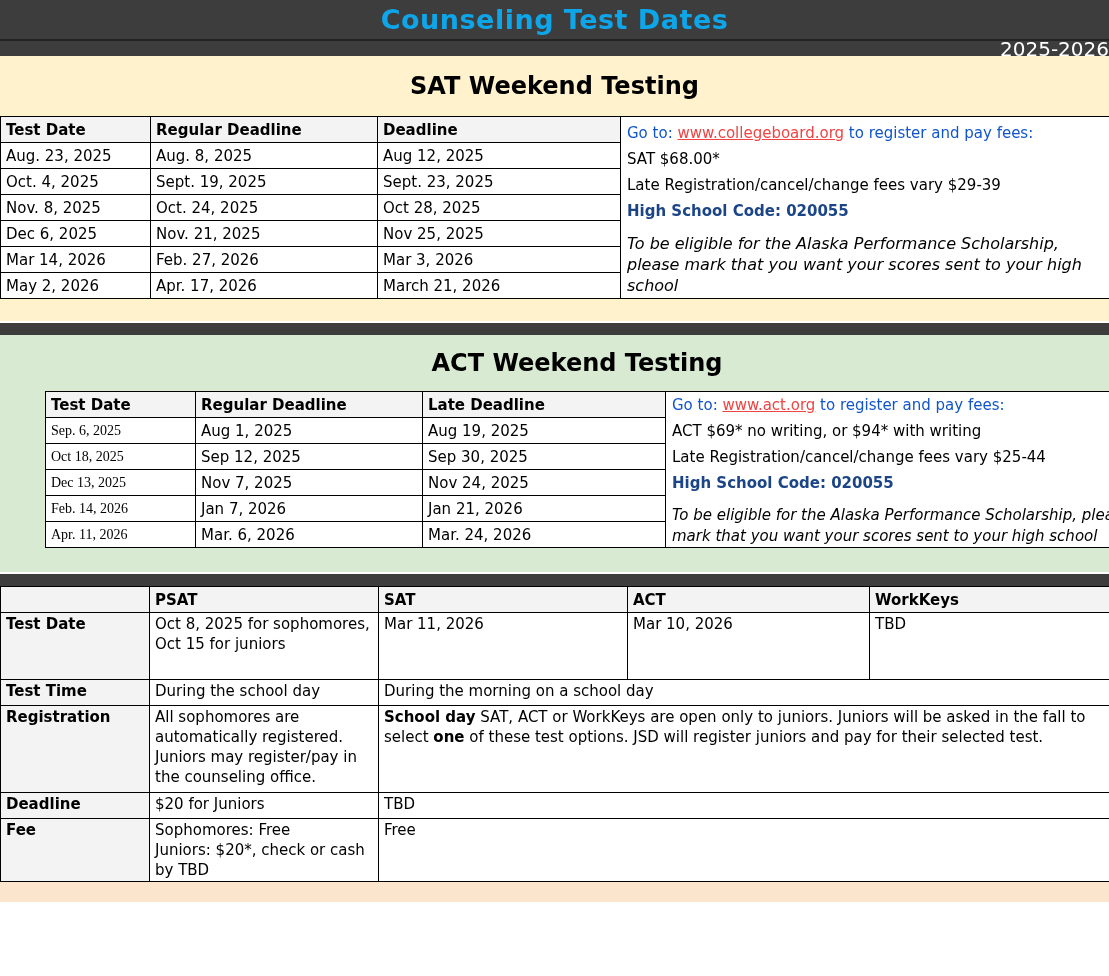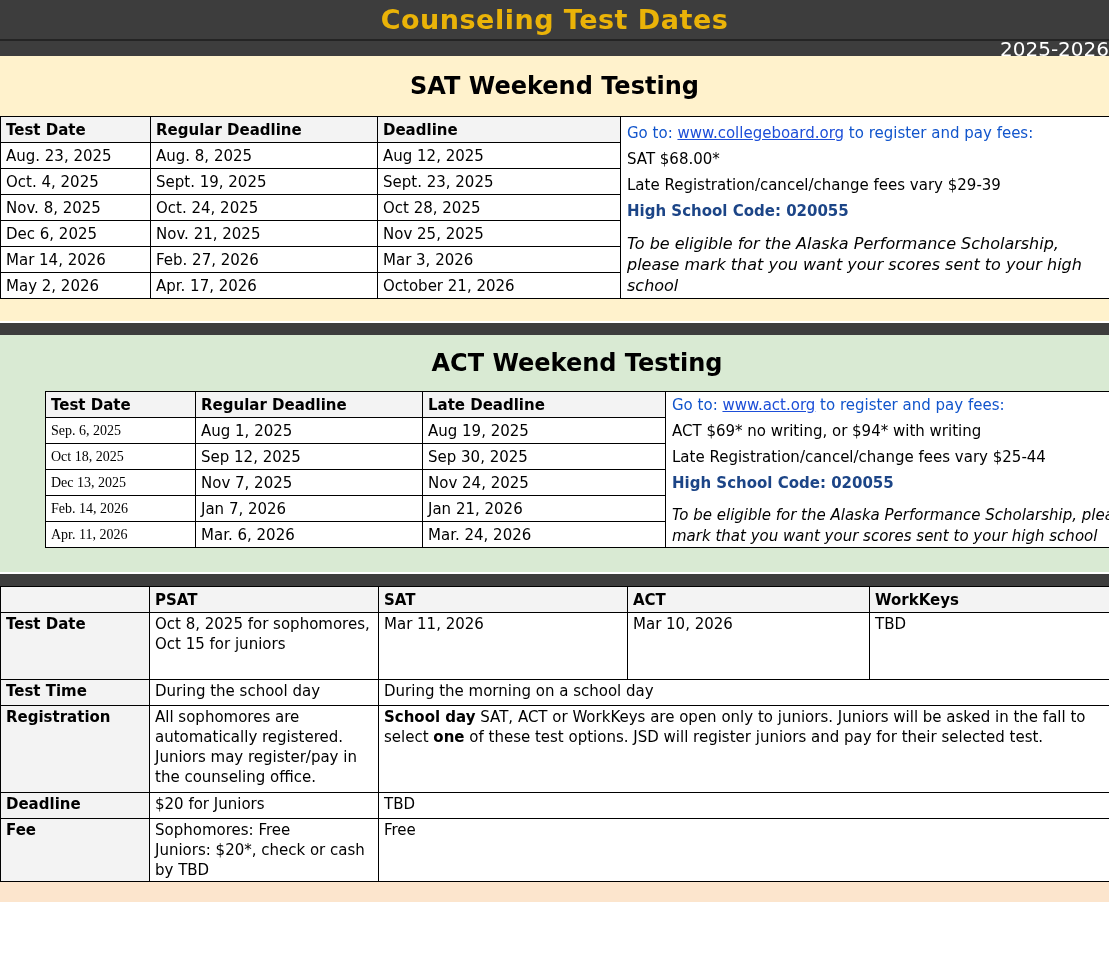--- a/index.html
+++ b/index.html
@@ -6,21 +6,21 @@
   html,body { margin:0; padding:0; }
   body {
     width:1109px; height:976px; overflow:hidden;
     background:#ffffff; color:#000;
     font-family:"DejaVu Sans", sans-serif; font-size:15px;
   }
   
   .hdr { background:#3d3d3d; }
   .hdr-title-band { height:41px; display:flex; align-items:center; justify-content:center;
                     border-bottom:2px solid #242424; }
-  .hdr-title { color:#eab308; font-weight:bold; font-size:27px; letter-spacing:.5px; }
+  .hdr-title { color:#0ea5e9; font-weight:bold; font-size:27px; letter-spacing:.5px; }
   .hdr-sub-band { height:15px; display:flex; align-items:center; justify-content:flex-end; }
   .hdr-sub { color:#fff; font-size:20px; }
 
   
   .section-sat { background:#fff2cc; padding-bottom:22px; }
   .section-act { background:#d9ead3; padding-bottom:24px;padding-left:45px; }
   .section-sd  { background:#fce5cd; padding-bottom:20px; }
   .sec-heading { display:flex; align-items:center; justify-content:center;
                  font-weight:bold; font-size:24px; }
   .h-sat { height:60px; } .h-act { height:56px; } .h-sd { height:56px; }
@@ -33,21 +33,21 @@
   th, td { border:1px solid #000; padding:1px 5px; font-size:15px; overflow:hidden; }
   th { background:#f3f3f3; text-align:left; font-weight:bold; }
   .dates-table tr { height:26px; }
   .dates-table td { vertical-align:middle; white-space:nowrap; }
   .narrow { font-family:Liberation Serif, serif; font-size:14px; }
 
   
   .info-cell { vertical-align:top; padding:0 6px; background:#fff; }
   .info-line { line-height:26px; white-space:nowrap; }
   .blue  { color:#1155cc; }
-  .link  { color:#1d4ed8; text-decoration:underline; cursor:pointer;margin-top:16px; }
+  .link  { color:#ef4444; text-decoration:underline; cursor:pointer;margin-top:16px; }
   .code-line { color:#1c4587; font-weight:bold; line-height:26px; }
   .note { font-style:italic; line-height:21px; margin-top:9px; white-space:normal; }
   .note-lg { font-size:16px; }
 
   
   .sd-table td { vertical-align:top; line-height:20px; }
   .sd-table .lbl { background:#f3f3f3; font-weight:bold; }
   .sd-table tr.r-hdr { height:26px; }
   .sd-table tr.r-testdate { height:67px; }
   .sd-table tr.r-testtime { height:26px; }
@@ -111,21 +111,21 @@
       <td>Nov 25, 2025</td>
     </tr>
     <tr>
       <td>Mar 14, 2026</td>
       <td>Feb. 27, 2026</td>
       <td>Mar 3, 2026</td>
     </tr>
     <tr>
       <td>May 2, 2026</td>
       <td>Apr. 17, 2026</td>
-      <td>October 21, 2026</td>
+      <td>March 21, 2026</td>
     </tr>
   </tbody>
     </table>
 </div>
 
 <div class="divider-gap"></div>
 <div class="divider-bar"></div>
 
 <div class="section-act">
   <div class="sec-heading h-act">ACT Weekend Testing</div>

